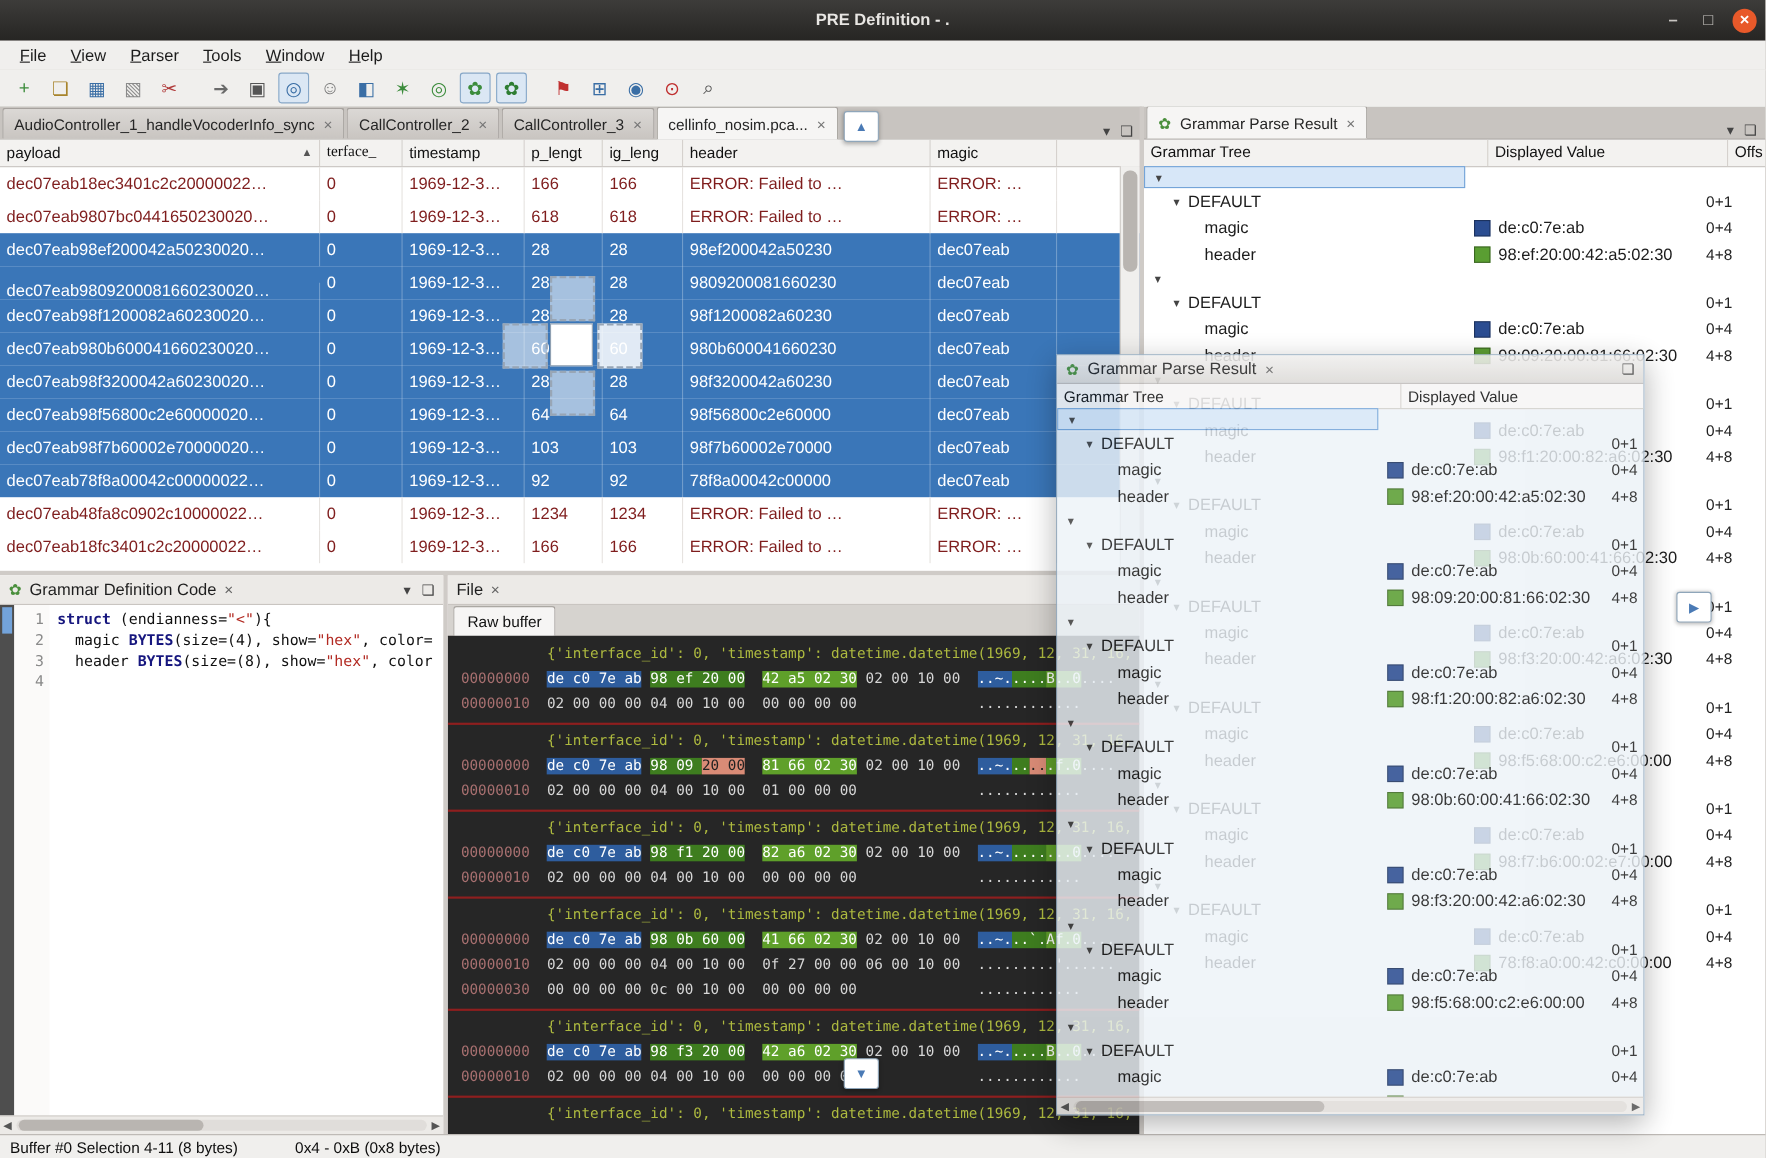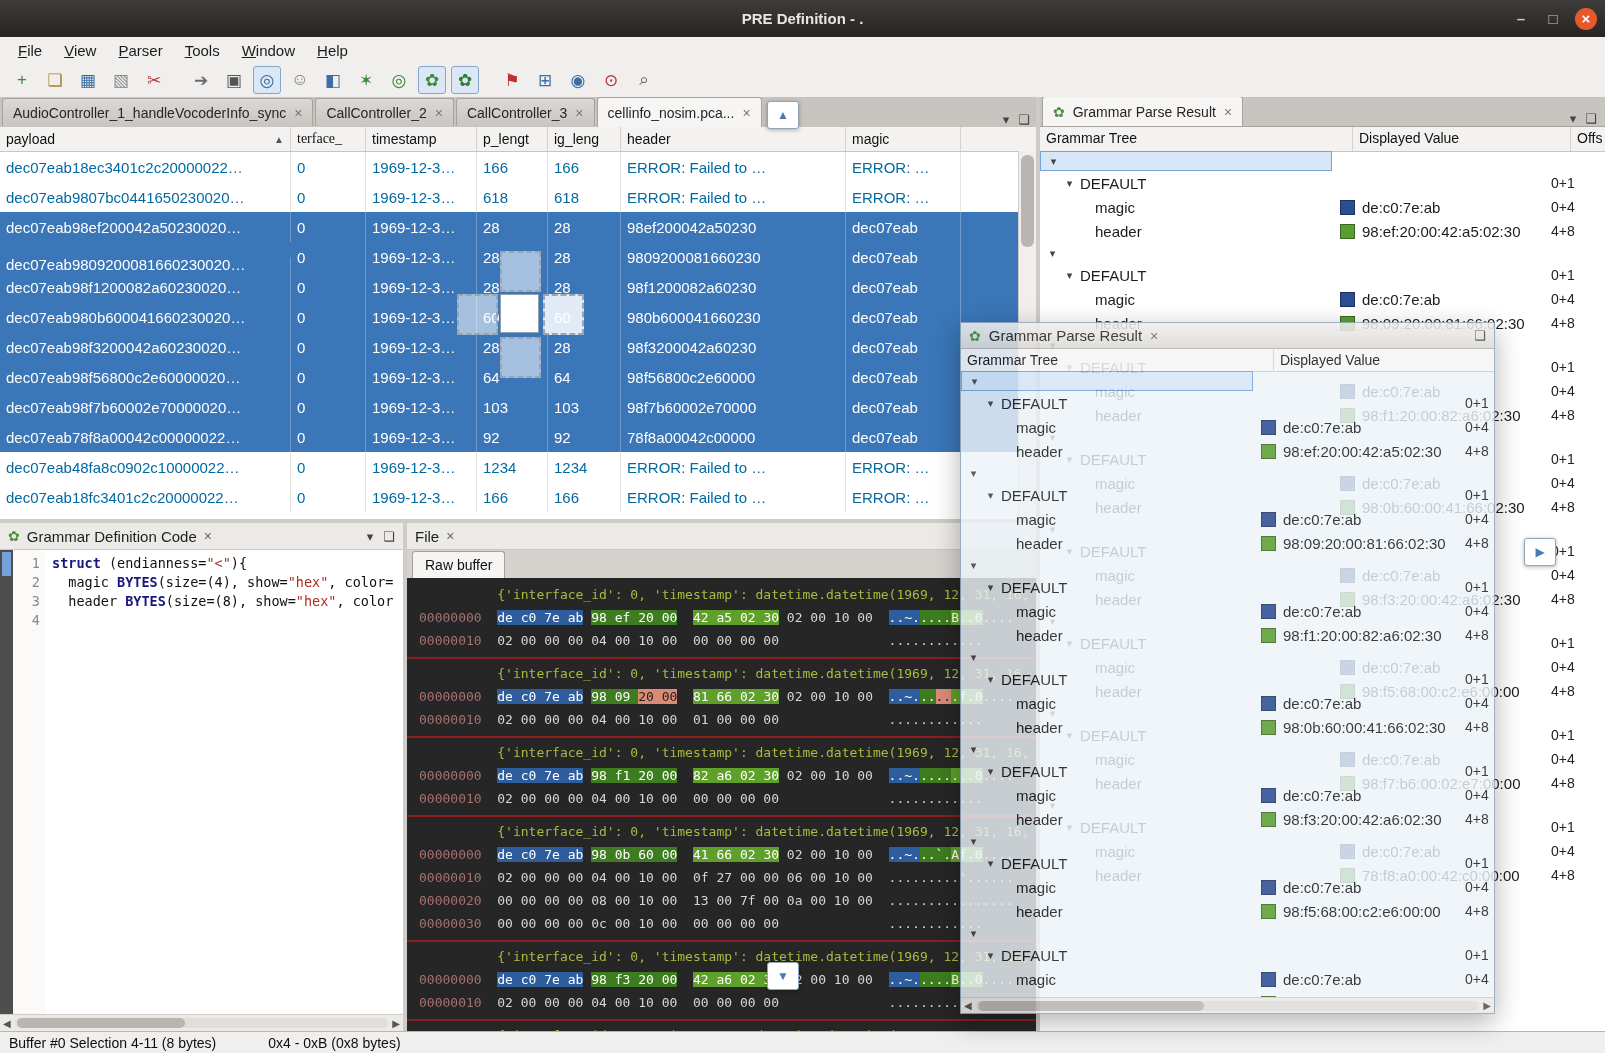--- a/index.html
+++ b/index.html
@@ -37,21 +37,21 @@
   .tabx{color:#777;font-size:14px}
   .tabbar-ctrl{margin-left:auto;display:flex;align-items:center;gap:9px;padding-right:8px;color:#444;font-size:13px}
   .tabicon{color:#4a8f3c;font-size:14px}
 
   
   .table-area{position:absolute;left:0;top:127px;width:1036px;height:392px;background:#fff;overflow:hidden}
   .thead{display:flex;height:24px;background:#f3f2f0;border-bottom:1px solid #c9c5c1;font-size:14px}
   .th{display:flex;align-items:center;padding:0 6px;border-right:1px solid #d5d1cd;overflow:hidden;white-space:nowrap}
   .th.fill{flex:1;border-right:none}
   .sortmark{margin-left:auto;font-size:10px;color:#555;padding-left:4px}
-  .trow{display:flex;height:30px;font-size:15px;color:#0369a1}
+  .trow{display:flex;height:30px;font-size:15px;color:#7f1d1d}
   .td{display:flex;align-items:center;padding:0 6px;border-right:1px solid #e6e3e0;overflow:hidden;white-space:nowrap}
   .trow.sel{background:#3a76b8;color:#fff}
   .trow.sel .td{border-right-color:rgba(255,255,255,.28)}
   .vscroll{position:absolute;right:0;top:24px;width:17px;bottom:0;background:#f0efed;border-left:1px solid #d0ccc8}
   .vthumb{position:absolute;left:2px;right:2px;top:4px;height:92px;border-radius:6px;background:#b9b5b1}
 
   .splitter-h{position:absolute;left:0;top:519px;width:1036px;height:4px;background:#cfcbc7}
   .splitter-v1{position:absolute;left:403px;top:523px;width:4px;height:508px;background:#cfcbc7}
   .splitter-v2{position:absolute;left:1036px;top:97px;width:4px;height:934px;background:#cfcbc7}
 
@@ -414,21 +414,20 @@
       </div>
       <div class="hexgroup sep">
         <div class="hexcomment">{'interface_id': 0, 'timestamp': datetime.datetime(1969, 12, 31, 16, 0, 57, 57245), 'cap_length': 2</div>
         <div class="hexline"><span class="hexaddr">00000000</span><span class="hexbytes"><span class="hk-m">de c0 7e ab</span><span class="hk-p"> </span><span class="hk-h1">98 f1 20 00</span><span class="hk-p">  </span><span class="hk-h2">82 a6 02 30</span><span class="hk-p"> 02 00 10 00</span></span><span class="hexascii"><span class="hk-m">..~.</span><span class="hk-h1">....</span><span class="hk-h2">...0</span><span class="hk-p">....</span></span></div>
         <div class="hexline"><span class="hexaddr">00000010</span><span class="hexbytes"><span class="hk-p">02 00 00 00 04 00 10 00  00 00 00 00</span></span><span class="hexascii"><span class="hk-p">............</span></span></div>
       </div>
       <div class="hexgroup sep">
         <div class="hexcomment">{'interface_id': 0, 'timestamp': datetime.datetime(1969, 12, 31, 16, 0, 57, 57246), 'cap_length': 6</div>
         <div class="hexline"><span class="hexaddr">00000000</span><span class="hexbytes"><span class="hk-m">de c0 7e ab</span><span class="hk-p"> </span><span class="hk-h1">98 0b 60 00</span><span class="hk-p">  </span><span class="hk-h2">41 66 02 30</span><span class="hk-p"> 02 00 10 00</span></span><span class="hexascii"><span class="hk-m">..~.</span><span class="hk-h1">..`.</span><span class="hk-h2">Af.0</span><span class="hk-p">....</span></span></div>
         <div class="hexline"><span class="hexaddr">00000010</span><span class="hexbytes"><span class="hk-p">02 00 00 00 04 00 10 00  0f 27 00 00 06 00 10 00</span></span><span class="hexascii"><span class="hk-p">.........'......</span></span></div>
-        <div class="hexline"><span class="hexaddr">00000020</span><span class="hexbytes"><span class="hk-p">00 00 00 00 08 00 10 00  13 00 7f 00 0a 00 10 00</span></span><span class="hexascii"><span class="hk-p">................</span></span></div>
         <div class="hexline"><span class="hexaddr">00000030</span><span class="hexbytes"><span class="hk-p">00 00 00 00 0c 00 10 00  00 00 00 00</span></span><span class="hexascii"><span class="hk-p">............</span></span></div>
       </div>
       <div class="hexgroup sep">
         <div class="hexcomment">{'interface_id': 0, 'timestamp': datetime.datetime(1969, 12, 31, 16, 0, 57, 57259), 'cap_length': 2</div>
         <div class="hexline"><span class="hexaddr">00000000</span><span class="hexbytes"><span class="hk-m">de c0 7e ab</span><span class="hk-p"> </span><span class="hk-h1">98 f3 20 00</span><span class="hk-p">  </span><span class="hk-h2">42 a6 02 30</span><span class="hk-p"> 02 00 10 00</span></span><span class="hexascii"><span class="hk-m">..~.</span><span class="hk-h1">....</span><span class="hk-h2">B..0</span><span class="hk-p">....</span></span></div>
         <div class="hexline"><span class="hexaddr">00000010</span><span class="hexbytes"><span class="hk-p">02 00 00 00 04 00 10 00  00 00 00 00</span></span><span class="hexascii"><span class="hk-p">............</span></span></div>
       </div>
       <div class="hexgroup sep">
         <div class="hexcomment">{'interface_id': 0, 'timestamp': datetime.datetime(1969, 12, 31, 16, 0, 57, 57763), 'cap_length': 6</div>
       </div>

